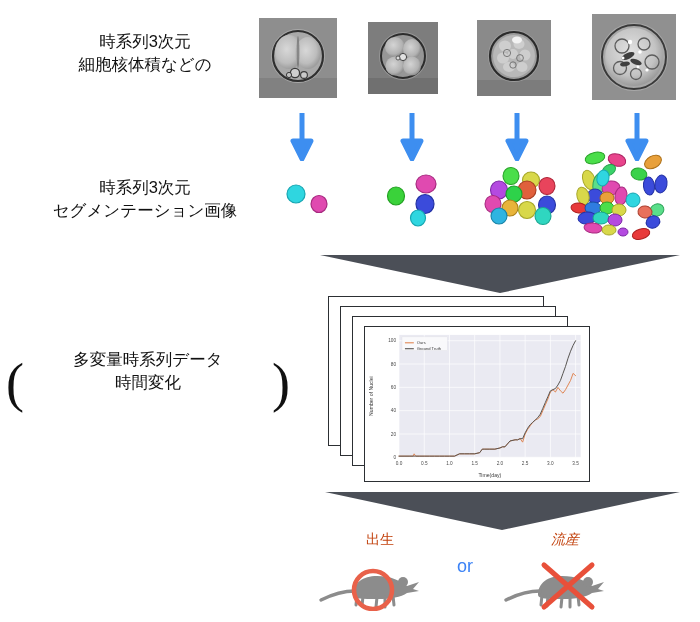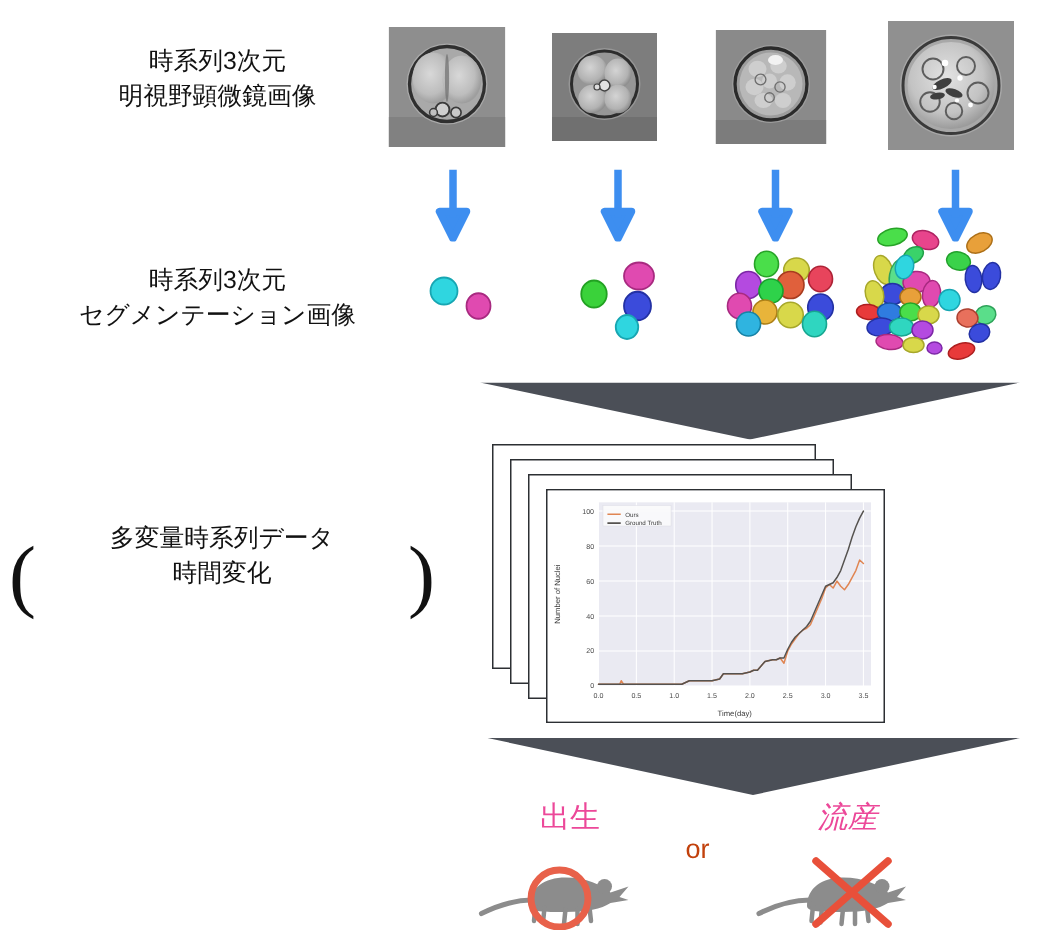--- a/index.html
+++ b/index.html
@@ -90,36 +90,36 @@
   #panel-b1{left:24px; top:20px; width:216px;height:150px;}
   #panel-front{left:36px;top:30px;width:226px;height:156px;}
 
   #chart-area{position:absolute;left:0;top:0;width:100%;height:100%;}
   #chart-area svg{display:block;width:100%;height:100%;}
 
   
   .outcome{position:absolute;text-align:center;}
   #out-birth{left:315px;top:531px;width:130px;}
   #out-abort{left:500px;top:531px;width:130px;font-style:italic;}
-  .outcome .otitle{font-size:20px;color:#ec4899;display:block;margin-bottom:6px;}
+  .outcome .otitle{font-size:14px;color:#c2410c;display:block;margin-bottom:6px;}
   .outcome .glyph{position:relative;width:130px;height:56px;}
   .outcome .glyph svg{display:block;width:100%;height:100%;}
   #or-text{
     position:absolute;left:430px;top:556px;width:70px;
-    text-align:center;font-size:18px;color:#c2410c;
+    text-align:center;font-size:18px;color:#3b82f6;
   }
 </style>
 </head>
 <body>
 
 <div class="stage">
 
   <div class="label" id="lbl-bright">
     <span class="ln">時系列3次元</span>
-    <span class="ln">明視野顕微鏡画像</span>
+    <span class="ln">細胞核体積などの</span>
   </div>
 
   <div class="micro" id="micro-0">
     <svg viewBox="0 0 78 80" preserveAspectRatio="none">
       <defs>
         <radialGradient id="mg0a" cx="42%" cy="42%" r="58%">
           <stop offset="0%" stop-color="#d8d8d8"></stop>
             <stop offset="70%" stop-color="#bdbdbd"></stop>
             <stop offset="100%" stop-color="#9e9e9e"></stop>
         </radialGradient>

